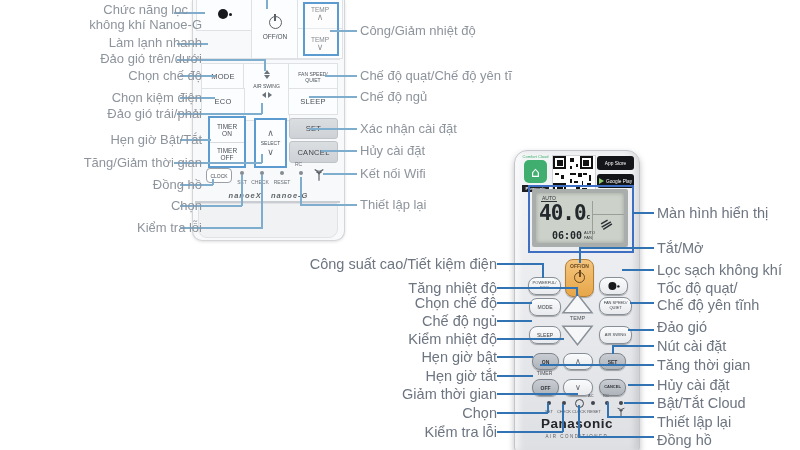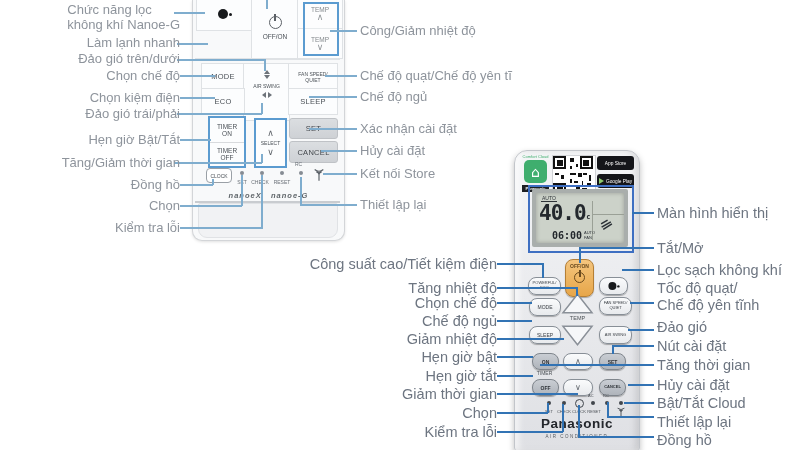--- a/index.html
+++ b/index.html
@@ -1,20 +1,20 @@
 <!DOCTYPE html>
 <html><head>
 <meta charset="utf-8">
 <style>
   html,body{margin:0;padding:0}
   body{width:800px;height:450px;position:relative;overflow:hidden;background:#ffffff;
        font-family:"Liberation Sans",sans-serif}
   
   .cl{position:absolute;font-size:13px;line-height:14.5px;color:#8e949c;white-space:pre-line;z-index:7}
-  .ll{right:620px;text-align:left}
+  .ll{right:598px;text-align:center}
   .lr{left:360px}
   .cr{position:absolute;font-size:14.5px;line-height:15px;color:#6d7581;white-space:pre-line;z-index:7}
   .rl{right:303px;text-align:right}
   .rr{left:657px}
   
   .ln{position:absolute;z-index:6}
   .la{background:#7fadce}
   .lb{background:#3273b4}
   
   #r1{position:absolute;left:192px;top:0;width:151px;height:240px;background:#f8f9fa;
@@ -93,21 +93,21 @@
 <div class="cl ll" style="top:156px">Tăng/Giảm thời gian</div>
 <div class="cl ll" style="top:178px">Đồng hồ</div>
 <div class="cl ll" style="top:199px">Chọn</div>
 <div class="cl ll" style="top:221px">Kiểm tra lỗi</div>
 
 <div class="cl lr" style="top:24px">Công/Giảm nhiệt độ</div>
 <div class="cl lr" style="top:69px">Chế độ quạt/Chế độ yên tĩ</div>
 <div class="cl lr" style="top:90px">Chế độ ngủ</div>
 <div class="cl lr" style="top:122px">Xác nhận cài đặt</div>
 <div class="cl lr" style="top:144px">Hủy cài đặt</div>
-<div class="cl lr" style="top:167px">Kết nối Store</div>
+<div class="cl lr" style="top:167px">Kết nối Wifi</div>
 <div class="cl lr" style="top:198px">Thiết lập lại</div>
 
 <div id="r1">
   <div class="cell" style="left:3px;top:-3px;width:55px;height:32px">
     <span class="nanoicon"></span>
   </div>
   <div class="cell col" style="left:58px;top:-3px;width:46px;height:60px;gap:4px">
     <span class="pwr" style="color:#5c6167"></span>
     <span class="t6">OFF/ON</span>
   </div>
@@ -190,21 +190,21 @@
     <span>nanoe-G</span>
   </div>
   <div class="divider" style="left:2px;top:201px;width:145px;background:#c9ccd0"></div>
   <div class="flap"></div>
 </div>
 
 <div class="cr rl" style="top:257px">Công suất cao/Tiết kiệm điện</div>
 <div class="cr rl" style="top:281px">Tăng nhiệt độ</div>
 <div class="cr rl" style="top:296px">Chọn chế độ</div>
 <div class="cr rl" style="top:314px">Chế độ ngủ</div>
-<div class="cr rl" style="top:332px">Giảm nhiệt độ</div>
+<div class="cr rl" style="top:332px">Kiểm nhiệt độ</div>
 <div class="cr rl" style="top:350px">Hẹn giờ bật</div>
 <div class="cr rl" style="top:369px">Hẹn giờ tắt</div>
 <div class="cr rl" style="top:387px">Giảm thời gian</div>
 <div class="cr rl" style="top:406px">Chọn</div>
 <div class="cr rl" style="top:425px">Kiểm tra lỗi</div>
 
 <div class="cr rr" style="top:206px">Màn hình hiển thị</div>
 <div class="cr rr" style="top:241px">Tắt/Mở</div>
 <div class="cr rr" style="top:263px">Lọc sạch không khí</div>
 <div class="cr rr" style="top:281px">Tốc độ quạt/</div>

